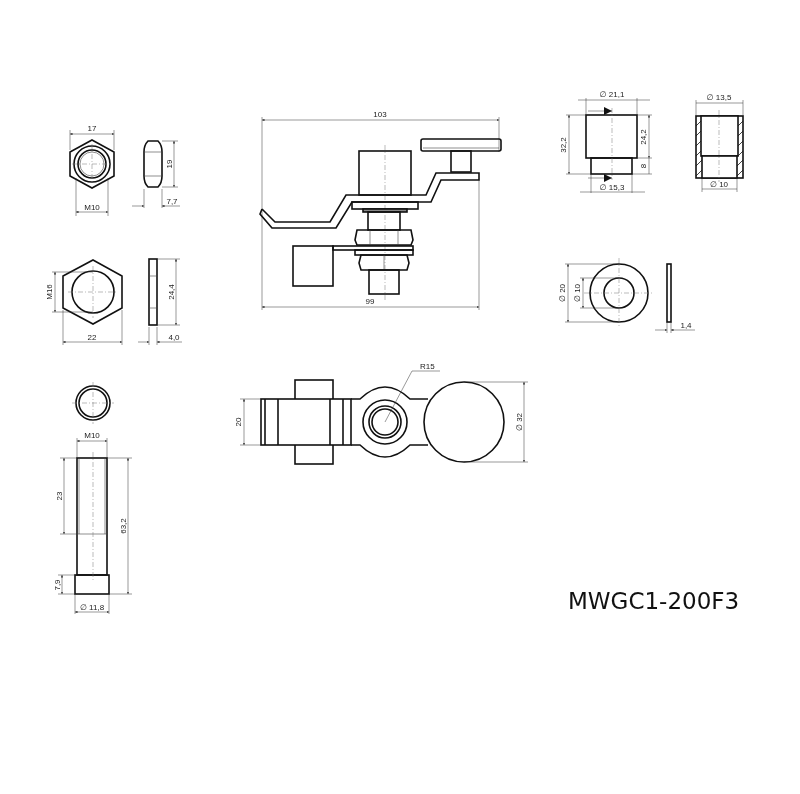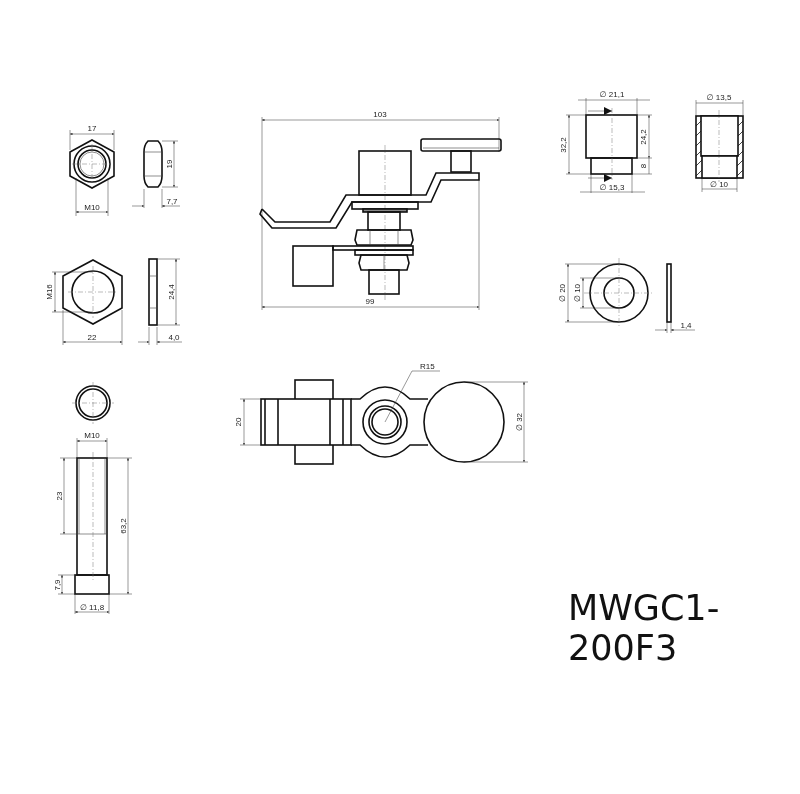--- a/index.html
+++ b/index.html
@@ -1,19 +1,19 @@
 <!DOCTYPE html>
 <html><head>
 <meta charset="utf-8">
 <style>
   html, body { margin:0; padding:0; background:#ffffff; }
   body { width:800px; height:794px; position:relative; overflow:hidden; font-family:"DejaVu Sans", sans-serif; }
   #drawing { position:absolute; left:0; top:0; width:800px; height:794px; }
   .dimtext { font-family:"Liberation Sans", sans-serif; font-size:8px; fill:#222; }
-  .title { position:absolute; left:568px; top:588px; font-family:"DejaVu Sans", sans-serif; font-size:35px; color:#111; letter-spacing:0px; }
+  .title { position:absolute; left:568px; top:588px; font-family:"DejaVu Sans", sans-serif; font-size:23px; color:#111; letter-spacing:0px; }
   .outline { fill:none; stroke:#111; stroke-width:1.6; }
   .thin { fill:none; stroke:#444; stroke-width:0.6; }
   .dim { fill:none; stroke:#333; stroke-width:0.5; }
   .center { fill:none; stroke:#777; stroke-width:0.5; stroke-dasharray:5 2 1 2; }
   .hatch { stroke:#111; stroke-width:0.8; }
 </style>
 </head>
 <body>
 
 <svg id="drawing" viewBox="0 0 800 794" xmlns="http://www.w3.org/2000/svg">

